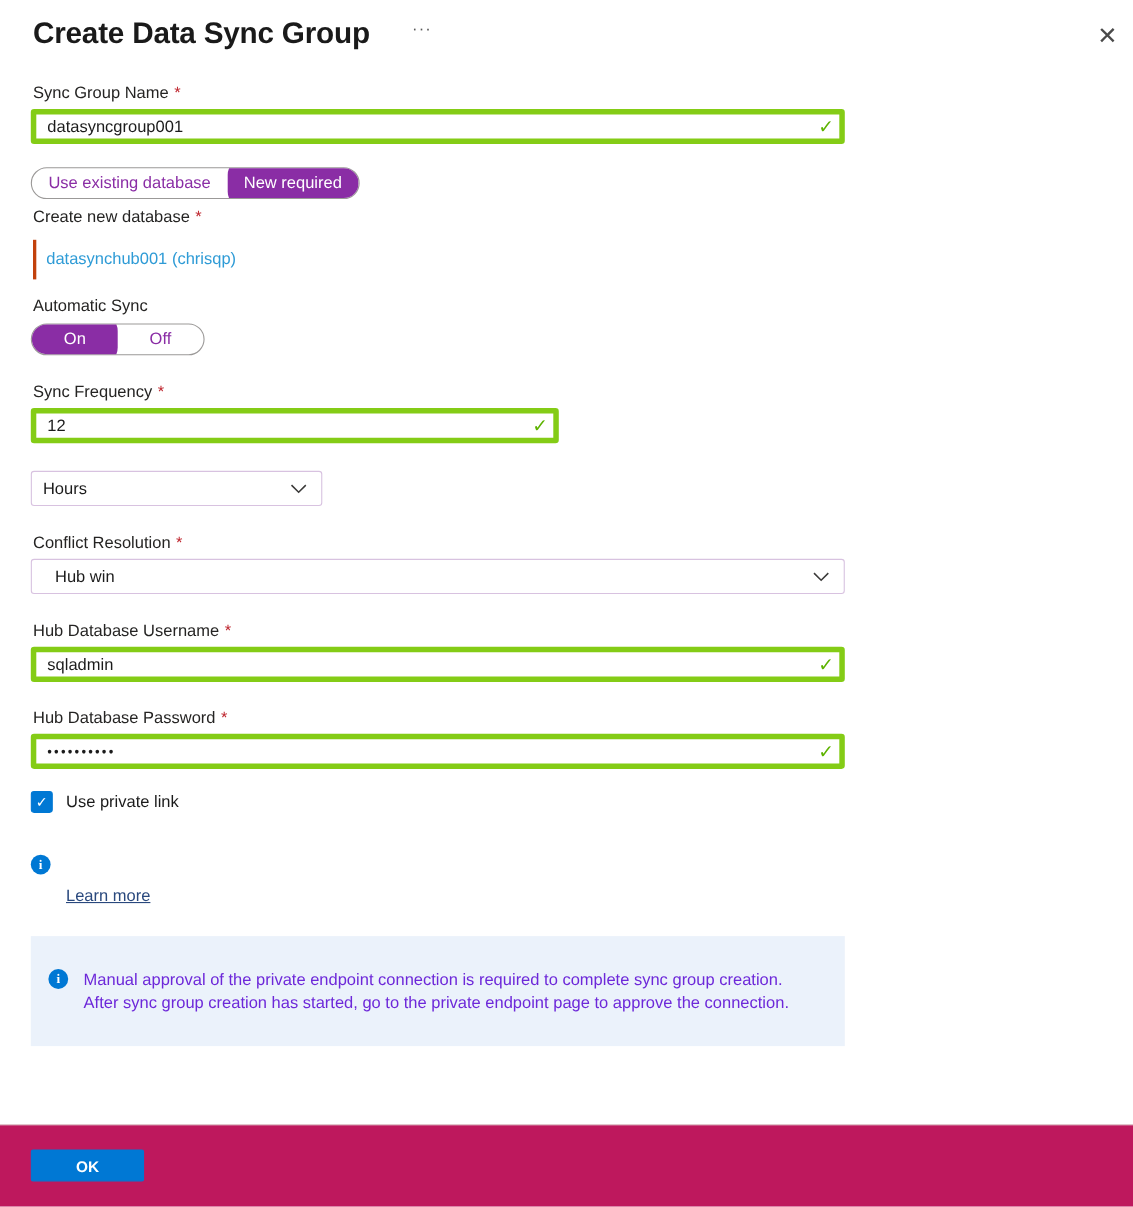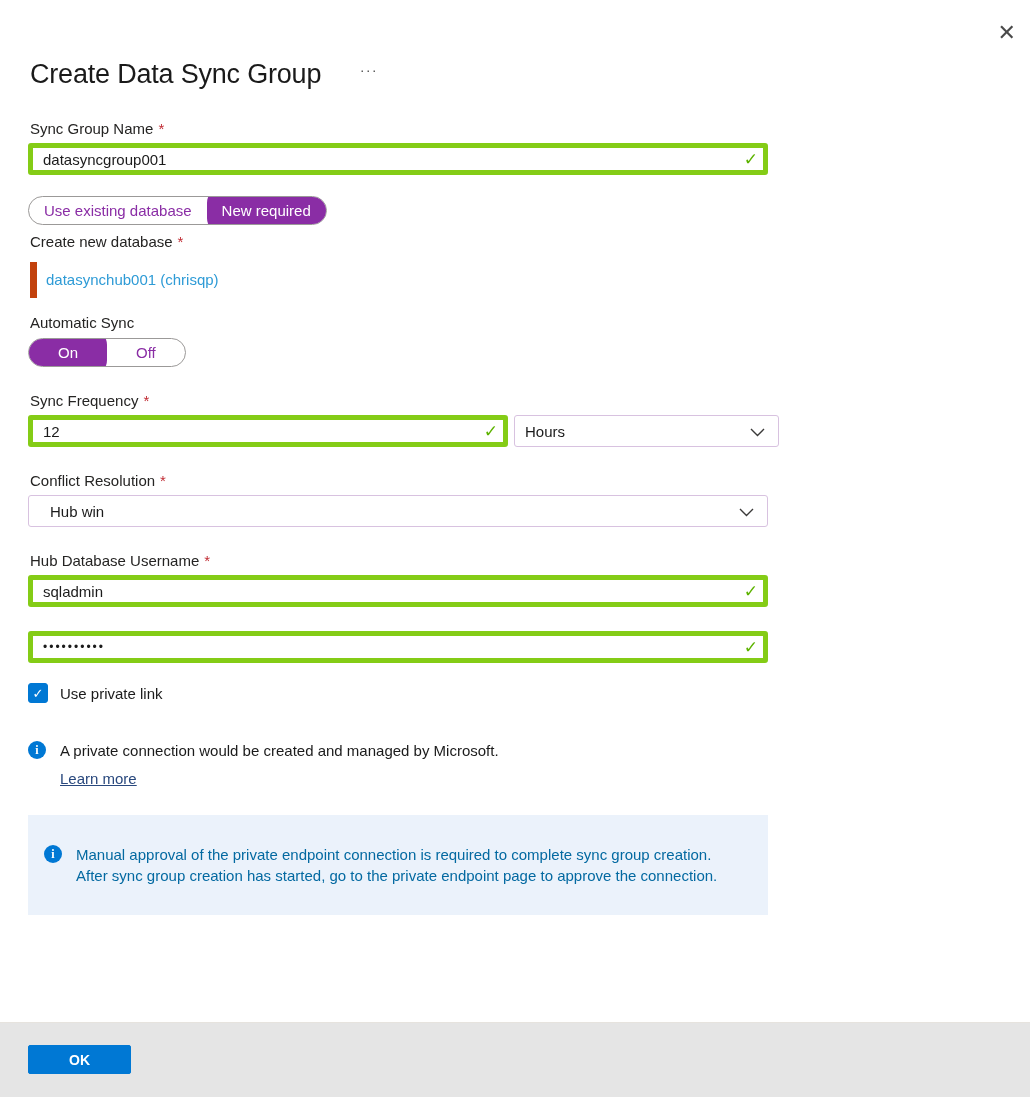--- a/index.html
+++ b/index.html
@@ -5,21 +5,21 @@
   * { margin:0; padding:0; box-sizing:border-box; }
   html,body { background:#ffffff; }
   body {
     width:1030px; height:1097px; position:relative; overflow:hidden;
     font-family:"Liberation Sans", sans-serif; color:#1b1b1b;
   }
   .blade { width:1030px; height:1097px; position:relative; background:#fff; }
 
   
   .header { padding:15px 28px 0 30px; position:relative; }
-  .title { display:inline-block; font-size:27px; font-weight:400; color:#1a1a1a; letter-spacing:-0.2px;margin-top:44px; }
+  .title { display:inline-block; font-size:27px; font-weight:700; color:#1a1a1a; letter-spacing:-0.2px; }
   .more-btn { display:inline-block; background:none; border:none; color:#585858; font-size:15px;
               letter-spacing:1px; margin-left:34px; vertical-align:8px; cursor:pointer; }
   .close-btn { position:absolute; top:18px; right:10px; background:none; border:none;
                font-size:22px; font-weight:300; color:#4a4a4a; cursor:pointer; line-height:1; padding:4px; }
 
   
   .content { padding:0 0 0 28px; }
   .intro { margin-top:50px; width:742px; font-size:15px; line-height:22px; color:#1b1b1b; }
   .intro a { color:#3f92d4; text-decoration:none; cursor:pointer; }
   .ext-icon { display:inline-block; margin-left:3px; vertical-align:-1px; }
@@ -40,25 +40,25 @@
                  height:29px; background:#fff; overflow:hidden; }
   .pill-option { border:none; background:transparent; color:#8a2da5; font-size:15px; height:47px;
                  padding:0 16px; border-radius:16px; cursor:pointer; font-family:"Liberation Sans", sans-serif; }
   .pill-option.selected { background:#8a2da5; color:#ffffff; }
   .mode-toggle { margin-top:21px; }
   .mode-toggle .pill-option { padding:0 15px; }
   .sync-toggle { margin-top:7px; }
   .sync-toggle .pill-option { padding:0 29px;text-align:center; }
 
   .group-create-db { margin-top:8px; }
-  .db-selection { border-left:7px solid #c2410c; padding:9px 0 9px 9px; margin-top:12px; margin-left:2px; }
+  .db-selection { border-left:3px solid #c2410c; padding:9px 0 9px 9px; margin-top:12px; margin-left:2px; }
   .db-link { color:#2e9bd6; font-size:15px; text-decoration:none; cursor:pointer; }
 
   .section { margin-top:25px; }
-  .freq-row { display:flex; gap:6px; margin-top:6px; }
+  .freq-row { display:flex; gap:25px; margin-top:6px;flex-direction:column; }
   .freq-input-wrap { position:relative; width:480px; }
   .select-box {
     height:32px; border:1px solid #d8c2e0; border-radius:3px; background:#fff;
     display:flex; align-items:center; justify-content:space-between; padding:0 13px 0 10px;
     font-size:15px; color:#1b1b1b; cursor:pointer;
   }
   .unit-select { width:265px; }
 
   .checkbox-row { margin-top:20px; display:flex; align-items:center; }
   .checkbox { width:20px; height:20px; background:#0078d4; border:1px solid #0078d4; border-radius:3px;
@@ -70,23 +70,23 @@
                display:inline-flex; align-items:center; justify-content:center; }
   .info-i { color:#fff; font-size:12px; font-weight:700; font-family:"Liberation Serif", serif; line-height:1; }
 
   .note { margin-top:38px; display:flex; align-items:flex-start; width:740px; }
   .note-body { margin-left:14px; font-size:15px; line-height:20px; color:#1b1b1b; }
   .note-link { display:inline-block; margin-top:8px; color:#29487d; text-decoration:underline; cursor:pointer; font-size:15px; }
 
   .banner { margin-top:26px; width:740px; background:#ebf2fb; padding:29px 20px 29px 16px;
             display:flex; align-items:flex-start; }
   .banner .info-icon { margin-top:1px; }
-  .banner-text { margin-left:14px; font-size:15px; line-height:21px; color:#0369a1; max-width:668px; }
-
-  .footer { position:absolute; left:0; right:0; bottom:0; height:75px; border-top:1px solid #e6e3de; background:#e5e5e5; }
+  .banner-text { margin-left:14px; font-size:15px; line-height:21px; color:#6d28d9; max-width:668px; }
+
+  .footer { position:absolute; left:0; right:0; bottom:0; height:75px; border-top:1px solid #e6e3de; background:#be185d; }
   .ok-btn { margin:22px 0 0 28px; width:103px; height:29px; background:#0078d4; color:#fff;
             border:1px solid #0078d4; border-radius:2px; font-size:14px; font-weight:700;
             cursor:pointer; font-family:"Liberation Sans", sans-serif; }
 </style>
 </head>
 <body>
 
 <div class="blade">
 
   <div class="header">
@@ -178,41 +178,44 @@
         <span>Hub Database Username</span><span class="req">*</span>
       </div>
       <div class="input-wrap w740">
         <input class="text-input" type="text" value="sqladmin" style="">
         <span class="valid-check">✓</span>
       </div>
     </div>
 
     
     <div class="section" style="margin-top:24px;">
+      <div class="label-row">
+        <span>Hub Database Password</span><span class="req">*</span>
+      </div>
       <div class="input-wrap w740">
         <input class="text-input" type="text" style="font-size: 12px; letter-spacing: 2px;" value="••••••••••">
         <span class="valid-check">✓</span>
       </div>
     </div>
 
     
     <div class="checkbox-row">
       <span class="checkbox">
         <span class="checkbox-check">✓</span>
       </span>
       <span class="checkbox-label">Use private link</span>
     </div>
 
     
     <div class="note">
       <span class="info-icon">
         <span class="info-i">i</span>
       </span>
       <div class="note-body">
-        <span>A private connection would be created and managed by Microsoft.</span><br>
+        <br>
         <a class="note-link">Learn more</a>
       </div>
     </div>
 
     
     <div class="banner">
       <span class="info-icon">
         <span class="info-i">i</span>
       </span>
       <span class="banner-text">Manual approval of the private endpoint connection is required to complete sync group creation. After sync group creation has started, go to the private endpoint page to approve the connection.</span>

